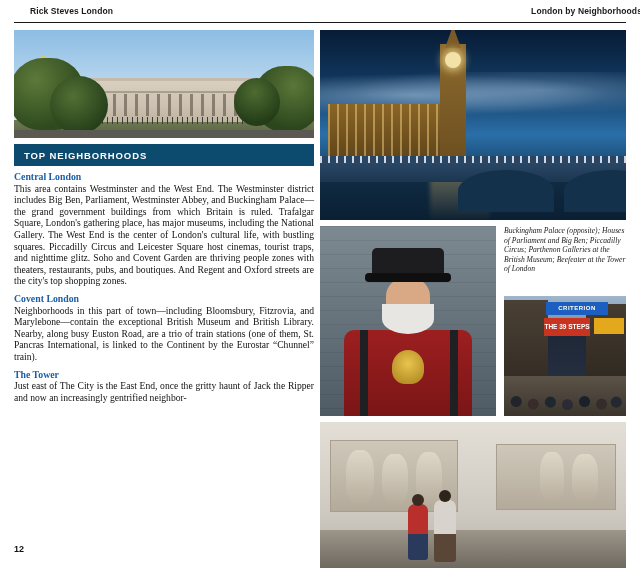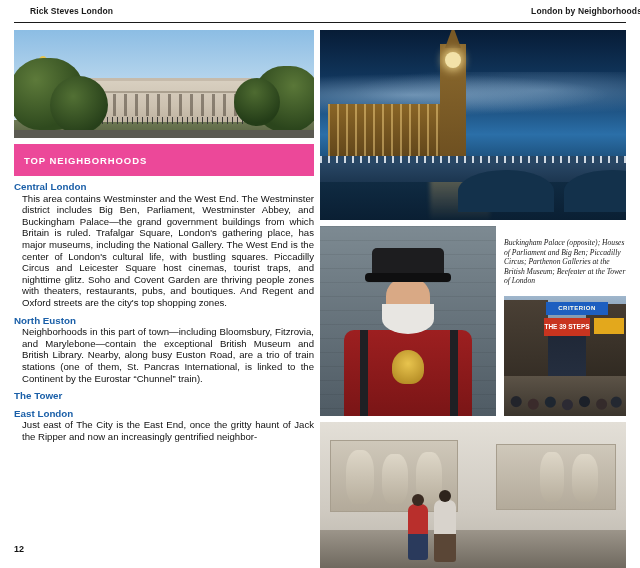--- a/index.html
+++ b/index.html
@@ -134,53 +134,53 @@
   .palace-fence {
     position: absolute;
     left: 48px; bottom: 14px; width: 206px; height: 7px;
     background: repeating-linear-gradient(to right,
       #3b3b38 0px, #3b3b38 1px, transparent 1px, transparent 5px);
   }
 
   
   .section-banner {
     width: 300px;
-    height: 32px;
-    background: #ec4899;
+    height: 22px;
+    background: #0c4a6e;
     display: flex;
     align-items: center;
     padding-left: 10px;
     margin-top: 6px;
   }
   .section-banner span {
     font-family: "Liberation Sans", sans-serif;
     font-size: 9.5px;
     font-weight: bold;
     color: #ffffff;
     letter-spacing: 0.9px;
   }
 
   .body-text {
     width: 300px;
     padding-top: 5px;
-    font-family: Liberation Sans, sans-serif;
+    font-family: Liberation Serif, serif;
     font-size: 9.6px;
     line-height: 11.6px;
     color: #111111;
     text-align: justify;
   }
   .sub-head {
     color: #1a5fa8;
     font-weight: bold;
     font-size: 9.8px;
     margin-top: 6px;
     margin-bottom: 0px;
   }
   .sub-head:first-child { margin-top: 0; }
-  .para { margin: 0 0 0 8px; }
+  .para { margin: 0 0 0 0; }
 
   .folio {
     position: absolute;
     left: 14px;
     bottom: 14px;
     font-family: "Liberation Sans", sans-serif;
     font-size: 9px;
     font-weight: bold;
     color: #111;
   }
@@ -341,21 +341,21 @@
   .bf-trim-l, .bf-trim-r {
     position: absolute;
     top: 104px; width: 8px; height: 86px;
     background: #1f2024;
   }
   .bf-trim-l { left: 40px; }
   .bf-trim-r { left: 130px; }
 
   .caption {
     position: absolute;
-    left: 184px; top: 12px;
+    left: 184px; top: 0;
     width: 122px;
     font-family: "Liberation Serif", serif;
     font-style: italic;
     font-size: 7.6px;
     line-height: 9.5px;
     color: #1a1a1a;
   }
 
   .piccadilly {
     position: absolute;
@@ -490,26 +490,25 @@
   </div>
 
   <div class="section-banner">
     <span>TOP NEIGHBORHOODS</span>
   </div>
 
   <div class="body-text">
     <div class="sub-head">Central London</div>
     <p class="para">This area contains Westminster and the West End. The Westminster district includes Big Ben, Parliament, Westminster Abbey, and Buckingham Palace—the grand government buildings from which Britain is ruled. Trafalgar Square, London's gathering place, has major museums, including the National Gallery. The West End is the center of London's cultural life, with bustling squares. Piccadilly Circus and Leicester Square host cinemas, tourist traps, and nighttime glitz. Soho and Covent Garden are thriving people zones with theaters, restaurants, pubs, and boutiques. And Regent and Oxford streets are the city's top shopping zones.</p>
 
-    <div class="sub-head">North Euston</div>
+    <div class="sub-head">Covent London</div>
     <p class="para">Neighborhoods in this part of town—including Bloomsbury, Fitzrovia, and Marylebone—contain the exceptional British Museum and British Library. Nearby, along busy Euston Road, are a trio of train stations (one of them, St. Pancras International, is linked to the Continent by the Eurostar “Chunnel” train).</p>
 
     <div class="sub-head">The Tower</div>
 
-    <div class="sub-head">East London</div>
     <p class="para">Just east of The City is the East End, once the gritty haunt of Jack the Ripper and now an increasingly gentrified neighbor-</p>
   </div>
 </div>
 
 <div class="folio">12</div>
 
 <div class="right-col">
 
   <div class="bigben">
     <div class="bb-sky"></div>

